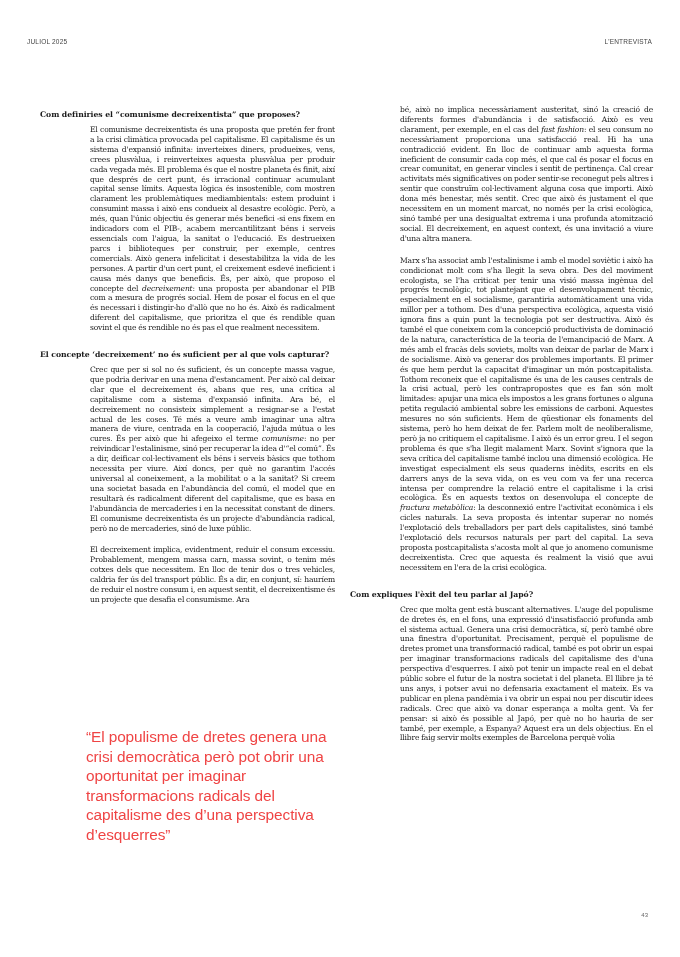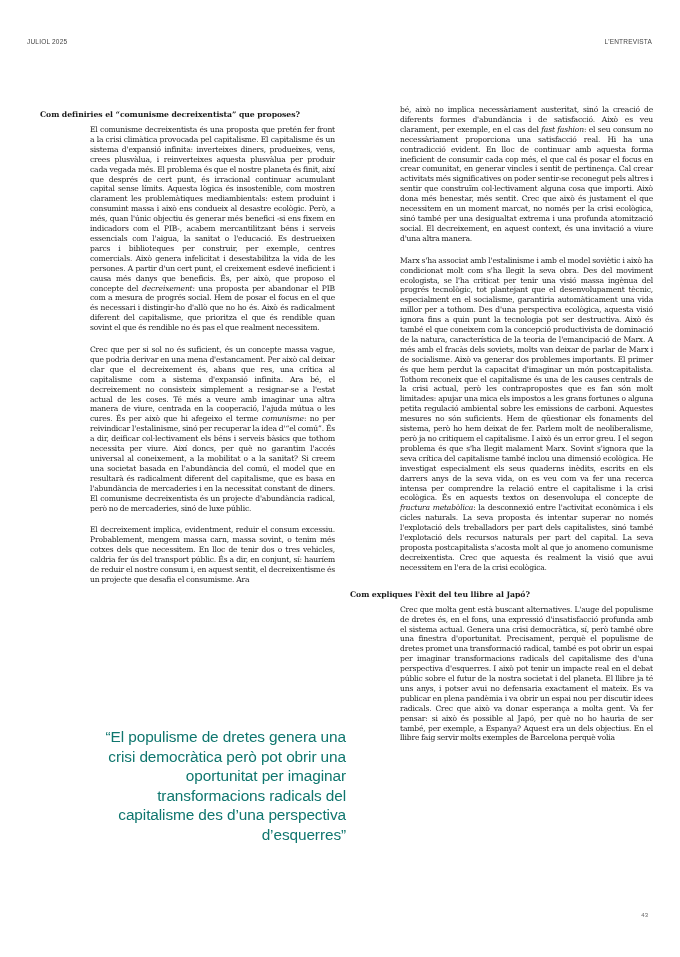--- a/index.html
+++ b/index.html
@@ -21,58 +21,59 @@
     letter-spacing: -0.05px;
   }
   .answer {
     margin: 0 0 0 55px; text-align: justify; letter-spacing: -0.15px; word-spacing: -0.3px;
   }
   .gap { height: 12px; }
   .answer i { font-style: italic; }
   .pullquote {
     position: absolute; left: 86px; top: 727px; width: 260px;
     font-family: "Liberation Sans", sans-serif; font-size: 15.4px; line-height: 19.5px;
-    color: #0f766e; letter-spacing: -0.1px; text-align: right;
+    color: #ef4444; letter-spacing: -0.1px;
   }
   .page-number {
     position: absolute; right: 32px; top: 912px;
     font-family: "Liberation Sans", sans-serif; font-size: 6px; color: #666;
   }
 </style>
 </head>
 <body>
 
 <div class="running-head head-left">JULIOL 2025</div>
 <div class="running-head head-right">L'ENTREVISTA</div>
 
 <div class="col col-left">
   <section>
     <p class="question">Com definiries el “comunisme decreixentista” que proposes?</p>
     <p class="answer"><span>El comunisme decreixentista és una proposta que pretén fer front a la crisi climàtica provocada pel capitalisme. El capitalisme és un sistema d'expansió infinita: inverteixes diners, produeixes, vens, crees plusvàlua, i reinverteixes aquesta plusvàlua per produir cada vegada més. El problema és que el nostre planeta és finit, així que després de cert punt, és irracional continuar acumulant capital sense límits. Aquesta lògica és insostenible, com mostren clarament les problemàtiques mediambientals: estem produint i consumint massa i això ens condueix al desastre ecològic. Però, a més, quan l'únic objectiu és generar més benefici -si ens fixem en indicadors com el PIB-, acabem mercantilitzant béns i serveis essencials com l'aigua, la sanitat o l'educació. Es destrueixen parcs i biblioteques per construir, per exemple, centres comercials. Això genera infelicitat i desestabilitza la vida de les persones. A partir d'un cert punt, el creixement esdevé ineficient i causa més danys que beneficis. És, per això, que proposo el concepte del </span><i>decreixement</i><span>: una proposta per abandonar el PIB com a mesura de progrés social. Hem de posar el focus en el que és necessari i distingir-ho d'allò que no ho és. Això és radicalment diferent del capitalisme, que prioritza el que és rendible quan sovint el que és rendible no és pas el que realment necessitem.</span></p>
   </section>
   <div class="gap"></div>
   <section>
+    <p class="question">El concepte ‘decreixement’ no és suficient per al que vols capturar?</p>
     <p class="answer"><span>Crec que per si sol no és suficient, és un concepte massa vague, que podria derivar en una mena d'estancament. Per això cal deixar clar que el decreixement és, abans que res, una crítica al capitalisme com a sistema d'expansió infinita. Ara bé, el decreixement no consisteix simplement a resignar-se a l'estat actual de les coses. Té més a veure amb imaginar una altra manera de viure, centrada en la cooperació, l'ajuda mútua o les cures. És per això que hi afegeixo el terme </span><i>comunisme</i><span>: no per reivindicar l'estalinisme, sinó per recuperar la idea d'“el comú”. És a dir, deificar col·lectivament els béns i serveis bàsics que tothom necessita per viure. Així doncs, per què no garantim l'accés universal al coneixement, a la mobilitat o a la sanitat? Si creem una societat basada en l'abundància del comú, el model que en resultarà és radicalment diferent del capitalisme, que es basa en l'abundància de mercaderies i en la necessitat constant de diners. El comunisme decreixentista és un projecte d'abundància radical, però no de mercaderies, sinó de luxe públic.</span></p>
   </section>
   <div class="gap"></div>
   <section>
     <p class="answer">El decreixement implica, evidentment, reduir el consum excessiu. Probablement, mengem massa carn, massa sovint, o tenim més cotxes dels que necessitem. En lloc de tenir dos o tres vehicles, caldria fer ús del transport públic. És a dir, en conjunt, sí: hauríem de reduir el nostre consum i, en aquest sentit, el decreixentisme és un projecte que desafia el consumisme. Ara</p>
   </section>
 </div>
 
 <div class="pullquote">“El populisme de dretes genera una crisi democràtica però pot obrir una oportunitat per imaginar transformacions radicals del capitalisme des d’una perspectiva d’esquerres”</div>
 
 <div class="col col-right">
   <section>
     <p class="answer"><span>bé, això no implica necessàriament austeritat, sinó la creació de diferents formes d'abundància i de satisfacció. Això es veu clarament, per exemple, en el cas del </span><i>fast fashion</i><span>: el seu consum no necessàriament proporciona una satisfacció real. Hi ha una contradicció evident. En lloc de continuar amb aquesta forma ineficient de consumir cada cop més, el que cal és posar el focus en crear comunitat, en generar vincles i sentit de pertinença. Cal crear activitats més significatives on poder sentir-se reconegut pels altres i sentir que construïm col·lectivament alguna cosa que importi. Això dona més benestar, més sentit. Crec que això és justament el que necessitem en un moment marcat, no només per la crisi ecològica, sinó també per una desigualtat extrema i una profunda atomització social. El decreixement, en aquest context, és una invitació a viure d'una altra manera.</span></p>
   </section>
   <div class="gap"></div>
   <section>
     <p class="answer"><span>Marx s'ha associat amb l'estalinisme i amb el model soviètic i això ha condicionat molt com s'ha llegit la seva obra. Des del moviment ecologista, se l'ha criticat per tenir una visió massa ingènua del progrés tecnològic, tot plantejant que el desenvolupament tècnic, especialment en el socialisme, garantiria automàticament una vida millor per a tothom. Des d'una perspectiva ecològica, aquesta visió ignora fins a quin punt la tecnologia pot ser destructiva. Això és també el que coneixem com la concepció productivista de dominació de la natura, característica de la teoria de l'emancipació de Marx. A més amb el fracàs dels soviets, molts van deixar de parlar de Marx i de socialisme. Això va generar dos problemes importants. El primer és que hem perdut la capacitat d'imaginar un món postcapitalista. Tothom reconeix que el capitalisme és una de les causes centrals de la crisi actual, però les contrapropostes que es fan són molt limitades: apujar una mica els impostos a les grans fortunes o alguna petita regulació ambiental sobre les emissions de carboni. Aquestes mesures no són suficients. Hem de qüestionar els fonaments del sistema, però ho hem deixat de fer. Parlem molt de neoliberalisme, però ja no critiquem el capitalisme. I això és un error greu. I el segon problema és que s'ha llegit malament Marx. Sovint s'ignora que la seva crítica del capitalisme també inclou una dimensió ecològica. He investigat especialment els seus quaderns inèdits, escrits en els darrers anys de la seva vida, on es veu com va fer una recerca intensa per comprendre la relació entre el capitalisme i la crisi ecològica. És en aquests textos on desenvolupa el concepte de </span><i>fractura metabòlica</i><span>: la desconnexió entre l'activitat econòmica i els cicles naturals. La seva proposta és intentar superar no només l'explotació dels treballadors per part dels capitalistes, sinó també l'explotació dels recursos naturals per part del capital. La seva proposta postcapitalista s'acosta molt al que jo anomeno comunisme decreixentista. Crec que aquesta és realment la visió que avui necessitem en l'era de la crisi ecològica.</span></p>
   </section>
   <div class="gap"></div>
   <section>
-    <p class="question">Com expliques l'èxit del teu llibre al Japó?</p>
+    <p class="question">Com expliques l'èxit del teu parlar al Japó?</p>
     <p class="answer">Crec que molta gent està buscant alternatives. L'auge del populisme de dretes és, en el fons, una expressió d'insatisfacció profunda amb el sistema actual. Genera una crisi democràtica, sí, però també obre una finestra d'oportunitat. Precisament, perquè el populisme de dretes promet una transformació radical, també es pot obrir un espai per imaginar transformacions radicals del capitalisme des d'una perspectiva d'esquerres. I això pot tenir un impacte real en el debat públic sobre el futur de la nostra societat i del planeta. El llibre ja té uns anys, i potser avui no defensaria exactament el mateix. Es va publicar en plena pandèmia i va obrir un espai nou per discutir idees radicals. Crec que això va donar esperança a molta gent. Va fer pensar: si això és possible al Japó, per què no ho hauria de ser també, per exemple, a Espanya? Aquest era un dels objectius. En el llibre faig servir molts exemples de Barcelona perquè volia</p>
   </section>
 </div>
 
 <div class="page-number">43</div>
 
 </body></html>

